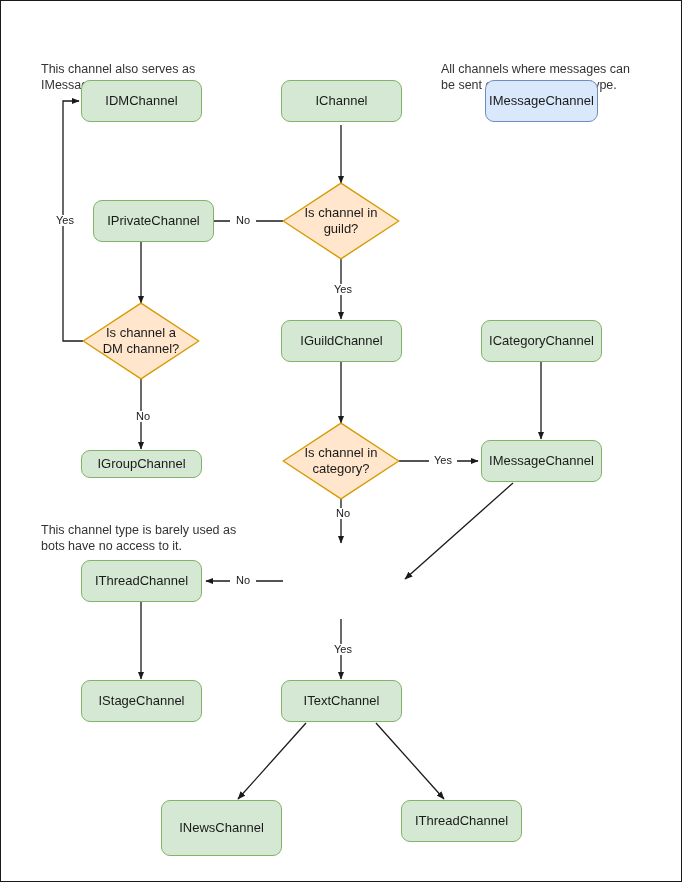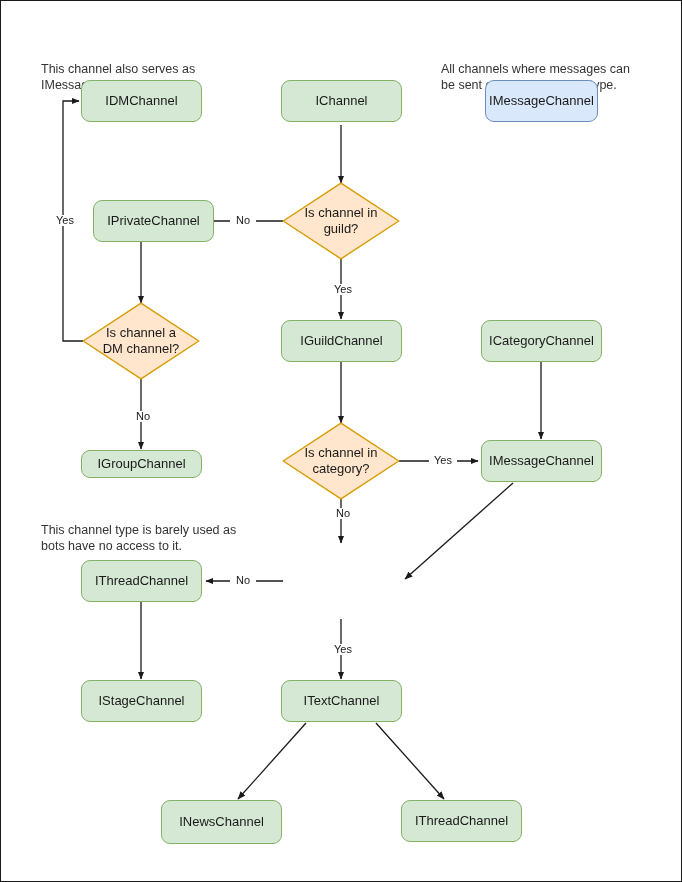--- a/index.html
+++ b/index.html
@@ -183,21 +183,21 @@
   </div>
 
   <div class="node box" style="left:80px; top:679px; width:121px; height:42px;">
     <span>IStageChannel</span>
   </div>
 
   <div class="node box" style="left:280px; top:679px; width:121px; height:42px;">
     <span>ITextChannel</span>
   </div>
 
-  <div class="node box" style="left:160px; top:799px; width:121px; height:44px;">
+  <div class="node box" style="left:160px; top:799px; width:121px; height:56px;">
     <span>INewsChannel</span>
   </div>
 
   <div class="node box" style="left:400px; top:799px; width:121px; height:42px;">
     <span>IThreadChannel</span>
   </div>
 
   <div class="diamond-wrap" style="left:281px; top:181px; width:118px; height:78px;">
     <svg width="118" height="78" viewBox="0 0 118 78" xmlns="http://www.w3.org/2000/svg">
       <path d="M59,1.2 L116.8,39 L59,76.8 L1.2,39 Z" fill="#ffe6cc" stroke="#d79b00" stroke-width="1.4" stroke-linejoin="round"></path>

